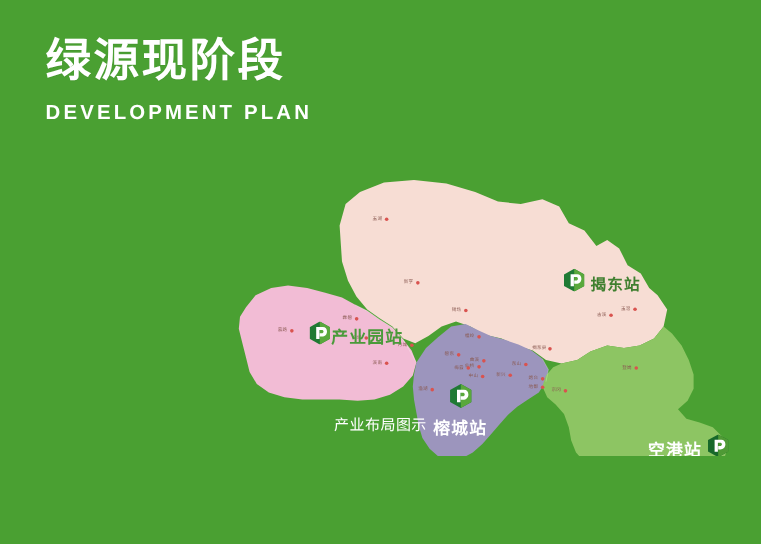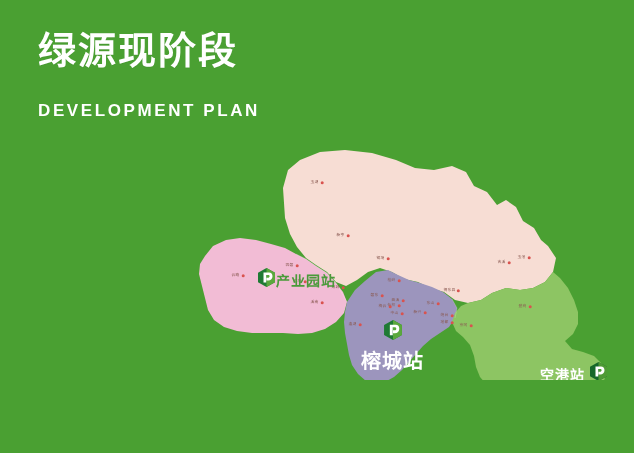--- a/index.html
+++ b/index.html
@@ -27,21 +27,21 @@
     color:#ffffff;
     font-size:38px;
     line-height:42px;
     font-weight:bold;
     letter-spacing:2px;
     white-space:nowrap;
     text-shadow:0 1px 0 rgba(0,0,0,.05);
   }
   #subtitle{
     display:block;
-    margin-top:29px;
+    margin-top:12px;
     color:#ffffff;
     font-size:17px;
     letter-spacing:2.6px;
     font-weight:bold;
     white-space:nowrap;
   }
 
   
   #map-wrap{
     position:absolute;left:0;top:0;
@@ -65,21 +65,21 @@
   }
   .station-logo{display:block;}
 
   #station-jiedong{left:470px;top:224px;}
   #station-jiedong .station-label{color:#3f7f2f;}
 
   #station-chanyeyuan{left:258px;top:268px;flex-direction:row;gap:1px;align-items:center;}
   #station-chanyeyuan .station-label{color:#4a9a3a;font-size:14px;}
 
   #station-rongcheng{left:361px;top:320px;flex-direction:column;gap:1px;align-items:center;}
-  #station-rongcheng .station-label{color:#ffffff;font-size:20px;}
+  #station-rongcheng .station-label{color:#ffffff;font-size:14px;}
 
   #station-konggang{left:540px;top:362px;font-family:Liberation Mono, monospace;}
   #station-konggang .station-label{color:#ffffff;font-size:14px;}
 
   
   .town{
     position:absolute;z-index:5;
     display:flex;align-items:center;gap:2px;
     transform:translate(-50%,-50%);
     pointer-events:none;
@@ -245,20 +245,32 @@
         <span class="town-name">砲台</span>
         <span class="town-dot"></span>
       </div>
     </div>
 
   <div id="title-block">
     <span class="title-line">绿源现阶段</span>
     <span id="subtitle">DEVELOPMENT PLAN</span>
   </div>
 
+  <div class="station" id="station-jiedong">
+    <span class="station-logo">
+      <svg width="17" height="19" viewBox="0 0 34 38">
+        <path d="M17 0 L34 9.5 L34 28.5 L17 38 L0 28.5 L0 9.5 Z" fill="#1f7a34"></path>
+        <path d="M17 0 L34 9.5 L34 28.5 L17 38 Z" fill="#5aa83c"></path>
+        <path d="M11 9 L22 9 C26.5 9 29 12 29 16.5 C29 21.5 25.5 25 20.5 25
+                 L17 25 L17 19.5 L20 19.5 C22 19.5 23.2 18.3 23.2 16.5
+                 C23.2 14.8 22.1 13.8 20.3 13.8 L16.5 13.8 L16.5 29 L11 29 Z" fill="#ffffff"></path>
+      </svg>
+    </span>
+    <span class="station-label">揭东站</span>
+  </div>
 
   <div class="station" id="station-chanyeyuan">
     <span class="station-logo">
       <svg width="17" height="19" viewBox="0 0 34 38">
         <path d="M17 0 L34 9.5 L34 28.5 L17 38 L0 28.5 L0 9.5 Z" fill="#1f7a34"></path>
         <path d="M17 0 L34 9.5 L34 28.5 L17 38 Z" fill="#5aa83c"></path>
         <path d="M11 9 L22 9 C26.5 9 29 12 29 16.5 C29 21.5 25.5 25 20.5 25
                  L17 25 L17 19.5 L20 19.5 C22 19.5 23.2 18.3 23.2 16.5
                  C23.2 14.8 22.1 13.8 20.3 13.8 L16.5 13.8 L16.5 29 L11 29 Z" fill="#ffffff"></path>
       </svg>
@@ -286,15 +298,16 @@
         <path d="M17 0 L34 9.5 L34 28.5 L17 38 L0 28.5 L0 9.5 Z" fill="#17682a"></path>
         <path d="M17 0 L34 9.5 L34 28.5 L17 38 Z" fill="#4f9a35"></path>
         <path d="M11 9 L22 9 C26.5 9 29 12 29 16.5 C29 21.5 25.5 25 20.5 25
                  L17 25 L17 19.5 L20 19.5 C22 19.5 23.2 18.3 23.2 16.5
                  C23.2 14.8 22.1 13.8 20.3 13.8 L16.5 13.8 L16.5 29 L11 29 Z" fill="#ffffff"></path>
       </svg>
     </span>
   </div>
 
   <div id="caption">
+    <span class="caption-line">产业布局图示</span>
   </div>
 
 </div>
 
 </body></html>

